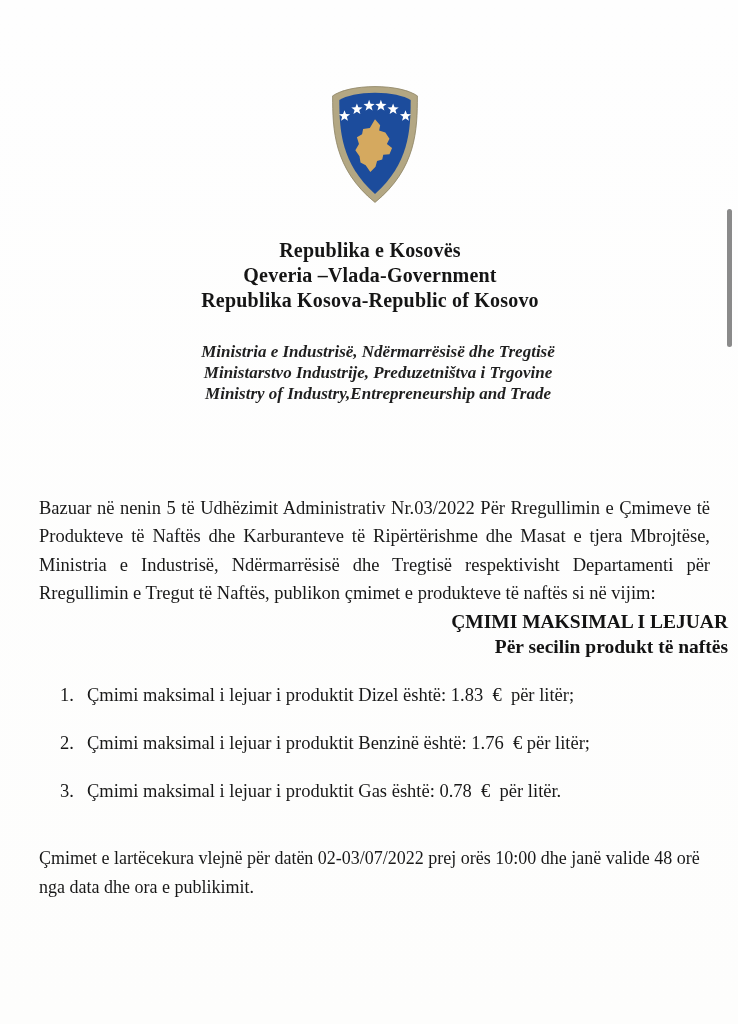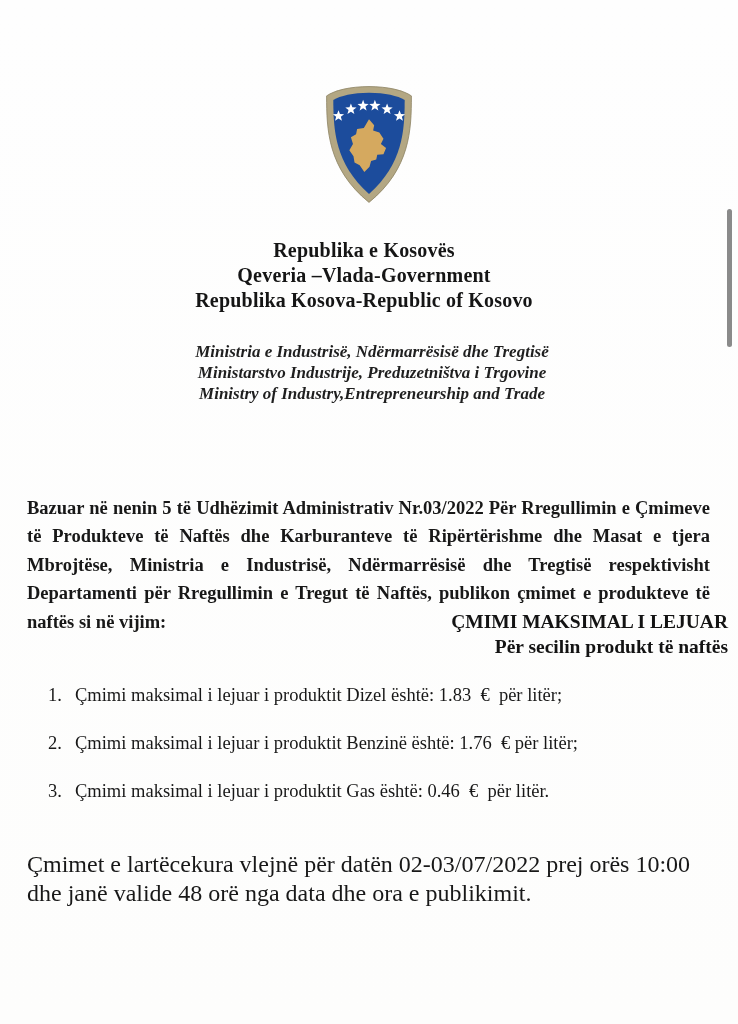--- a/index.html
+++ b/index.html
@@ -11,20 +11,21 @@
     height: 1024px;
     position: relative;
     overflow: hidden;
     background: linear-gradient(180deg, #fefefe 0%, #fdfdfc 100%);
     font-family: "Liberation Serif", "DejaVu Serif", serif;
     color: #1c1c1c;
   }
   .doc-page {
     position: absolute;
     inset: 0;
+    margin-left: 12px;
   }
   
   .emblem {
     position: absolute;
     top: 84px;
     left: 50%;
     transform: translateX(-50%);
     width: 104px;
     height: 122px;
   }
@@ -58,21 +59,20 @@
   
   .intro {
     position: absolute;
     top: 475px;
     left: 27px;
     right: 28px;
     font-size: 18.5px;
     line-height: 28.5px;
     text-align: justify;
     color: #181818;
-    font-weight: bold;
   }
   
   .doc-heading {
     position: absolute;
     top: 609px;
     left: 0;
     right: 10px;
     text-align: right;
     font-weight: bold;
     font-size: 19.5px;
@@ -96,21 +96,21 @@
   }
   .price-item .num {
     flex: 0 0 27px;
   }
   
   .validity {
     position: absolute;
     top: 826px;
     left: 27px;
     right: 30px;
-    font-size: 24px;
+    font-size: 18px;
     line-height: 28.5px;
     text-align: left;
     color: #181818;
   }
   
   .scrollbar-track {
     position: absolute;
     top: 0;
     right: 0;
     width: 16px;
@@ -174,21 +174,21 @@
     <div class="price-item">
       <span class="num">1.</span>
       <span class="txt">Çmimi maksimal i lejuar i produktit Dizel është: 1.83 € për litër;</span>
     </div>
     <div class="price-item">
       <span class="num">2.</span>
       <span class="txt">Çmimi maksimal i lejuar i produktit Benzinë është: 1.76 € për litër;</span>
     </div>
     <div class="price-item">
       <span class="num">3.</span>
-      <span class="txt">Çmimi maksimal i lejuar i produktit Gas është: 0.46 € për litër.</span>
+      <span class="txt">Çmimi maksimal i lejuar i produktit Gas është: 0.78 € për litër.</span>
     </div>
   </div>
 
   <p class="validity">Çmimet e lartëcekura vlejnë për datën 02-03/07/2022 prej orës 10:00 dhe janë valide 48 orë nga data dhe ora e publikimit.</p>
 
   <div class="scrollbar-track">
     <div class="scrollbar-thumb" style="background: rgb(138, 138, 138);"></div>
   </div>
 
 </div>

